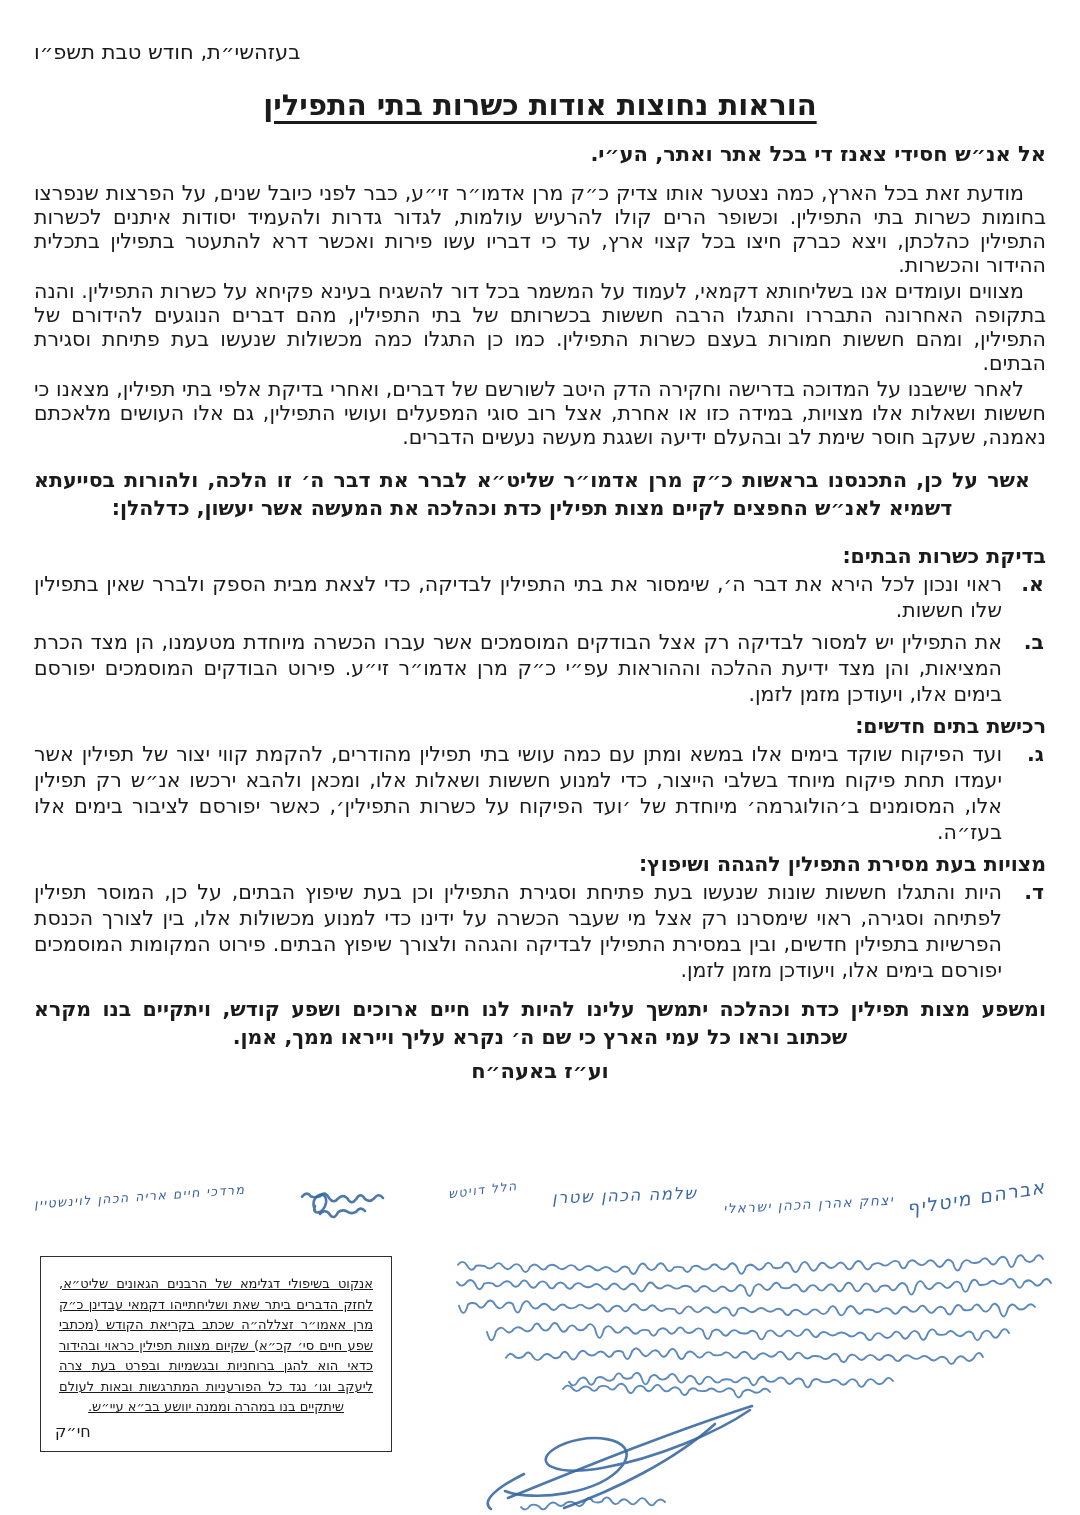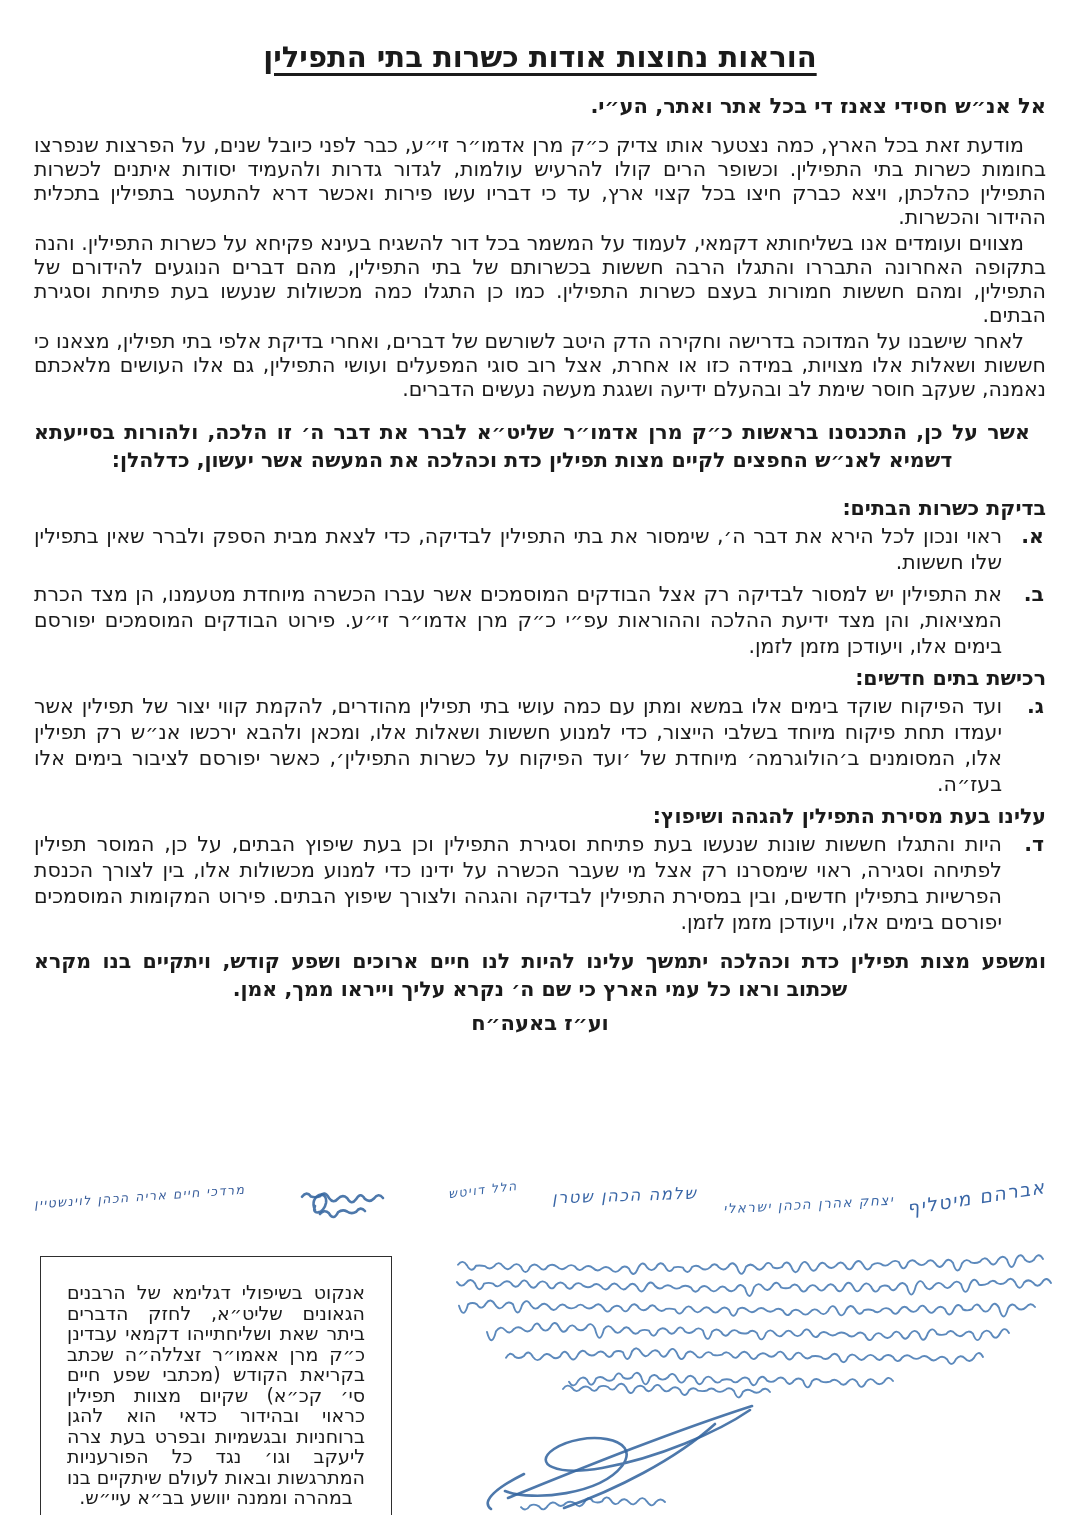--- a/index.html
+++ b/index.html
@@ -57,36 +57,40 @@
   .sig3{right:348px;top:14px;font-size:16.5px;transform:rotate(-2deg);}
   .sig4{right:528px;top:10px;font-size:12.5px;transform:rotate(-7deg);}
   .sig-scrib{position:absolute;right:655px;top:6px;}
   .sig6{left:0;top:17px;font-size:12.5px;transform:rotate(-4deg);color:#274f92;}
   .note-box{
     position:absolute;left:40px;top:1256px;width:352px;
     border:1.5px solid #2e2e2e;background:#fff;
     padding:13px 14px 10px 14px;box-sizing:border-box;
   }
   .note-box .bx-text{
-    font-size:19px;line-height:20.5px;text-align:justify;text-align-last:center;margin:12px;
+    font-size:13px;line-height:20.5px;text-align:justify;text-align-last:center;margin:4px;text-decoration:underline;
   }
   .note-box .bx-sign{font-size:16px;text-align:left;margin-top:4px;}
   svg.hw-svg{position:absolute;overflow:visible;}
   #hw-note{left:425px;top:1243px;}
   #hw-flourish{left:410px;top:1378px;}
   .hw{stroke:#4a7cb5;fill:none;stroke-width:1.9;stroke-linecap:round;stroke-linejoin:round;opacity:.9;}
   .hw2{stroke:#34659f;fill:none;stroke-width:2.6;stroke-linecap:round;stroke-linejoin:round;opacity:.88;}
 </style>
 </head>
 <body>
 
 <div class="page">
 
   <div class="flow">
 
+    <div class="date-line" style="text-align:right;">
+      <span style="float:left;direction:rtl;">בעזהשי״ת, חודש טבת תשפ״ו</span>
+      <div style="clear:both;"></div>
+    </div>
 
     <h1 class="doc-title">
       <span>הוראות נחוצות אודות כשרות בתי התפילין</span>
     </h1>
 
     <div class="addressee">אל אנ״ש חסידי צאנז די בכל אתר ואתר, הע״י.</div>
 
     <p class="body sp">מודעת זאת בכל הארץ, כמה נצטער אותו צדיק כ״ק מרן אדמו״ר זי״ע, כבר לפני כיובל שנים, על הפרצות שנפרצו בחומות כשרות בתי התפילין. וכשופר הרים קולו להרעיש עולמות, לגדור גדרות ולהעמיד יסודות איתנים לכשרות התפילין כהלכתן, ויצא כברק חיצו בכל קצוי ארץ, עד כי דבריו עשו פירות ואכשר דרא להתעטר בתפילין בתכלית ההידור והכשרות.</p>
     <p class="body sp">מצווים ועומדים אנו בשליחותא דקמאי, לעמוד על המשמר בכל דור להשגיח בעינא פקיחא על כשרות התפילין. והנה בתקופה האחרונה התבררו והתגלו הרבה חששות בכשרותם של בתי התפילין, מהם דברים הנוגעים להידורם של התפילין, ומהם חששות חמורות בעצם כשרות התפילין. כמו כן התגלו כמה מכשולות שנעשו בעת פתיחת וסגירת הבתים.</p>
     <p class="body">לאחר שישבנו על המדוכה בדרישה וחקירה הדק היטב לשורשם של דברים, ואחרי בדיקת אלפי בתי תפילין, מצאנו כי חששות ושאלות אלו מצויות, במידה כזו או אחרת, אצל רוב סוגי המפעלים ועושי התפילין, גם אלו העושים מלאכתם נאמנה, שעקב חוסר שימת לב ובהעלם ידיעה ושגגת מעשה נעשים הדברים.</p>
@@ -102,21 +106,21 @@
       <span class="marker">ב.</span>
       <span>את התפילין יש למסור לבדיקה רק אצל הבודקים המוסמכים אשר עברו הכשרה מיוחדת מטעמנו, הן מצד הכרת המציאות, והן מצד ידיעת ההלכה וההוראות עפ״י כ״ק מרן אדמו״ר זי״ע. פירוט הבודקים המוסמכים יפורסם בימים אלו, ויעודכן מזמן לזמן.</span>
     </div>
 
     <div class="sec-head">רכישת בתים חדשים:</div>
     <div class="item">
       <span class="marker">ג.</span>
       <span>ועד הפיקוח שוקד בימים אלו במשא ומתן עם כמה עושי בתי תפילין מהודרים, להקמת קווי יצור של תפילין אשר יעמדו תחת פיקוח מיוחד בשלבי הייצור, כדי למנוע חששות ושאלות אלו, ומכאן ולהבא ירכשו אנ״ש רק תפילין אלו, המסומנים ב׳הולוגרמה׳ מיוחדת של ׳ועד הפיקוח על כשרות התפילין׳, כאשר יפורסם לציבור בימים אלו בעז״ה.</span>
     </div>
 
-    <div class="sec-head">עלינו בעת מסירת התפילין להגהה ושיפוץ:</div>
+    <div class="sec-head">מצויות בעת מסירת התפילין להגהה ושיפוץ:</div>
     <div class="item">
       <span class="marker">ד.</span>
       <span>היות והתגלו חששות שונות שנעשו בעת פתיחת וסגירת התפילין וכן בעת שיפוץ הבתים, על כן, המוסר תפילין לפתיחה וסגירה, ראוי שימסרנו רק אצל מי שעבר הכשרה על ידינו כדי למנוע מכשולות אלו, בין לצורך הכנסת הפרשיות בתפילין חדשים, ובין במסירת התפילין לבדיקה והגהה ולצורך שיפוץ הבתים. פירוט המקומות המוסמכים יפורסם בימים אלו, ויעודכן מזמן לזמן.</span>
     </div>
 
     <p class="closing">ומשפע מצות תפילין כדת וכהלכה יתמשך עלינו להיות לנו חיים ארוכים ושפע קודש, ויתקיים בנו מקרא שכתוב וראו כל עמי הארץ כי שם ה׳ נקרא עליך וייראו ממך, אמן.</p>
 
     <p class="signline">וע״ז באעה״ח</p>
   </div>
 

